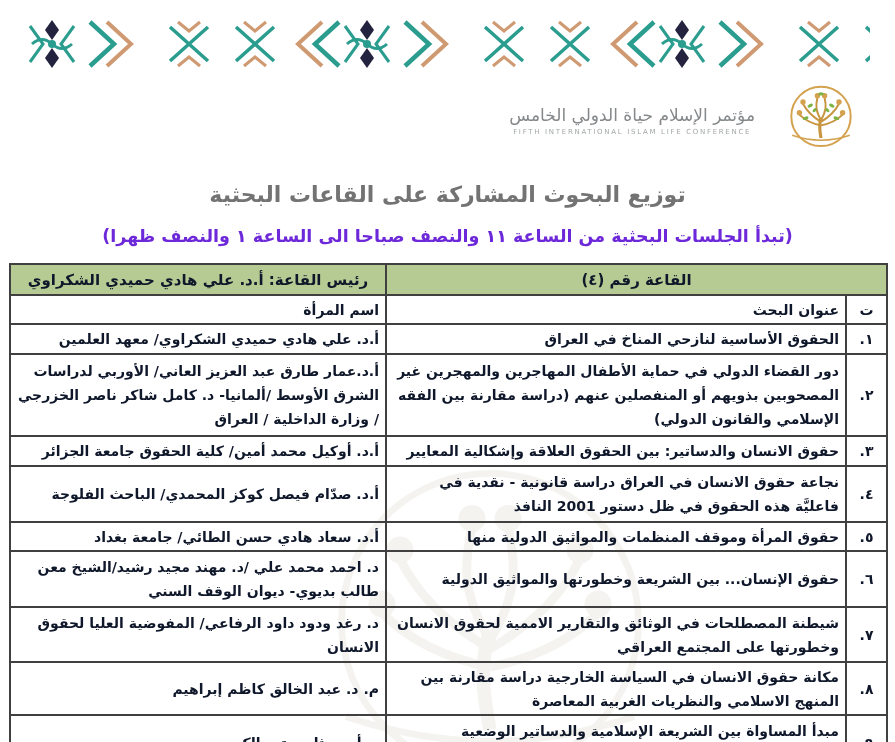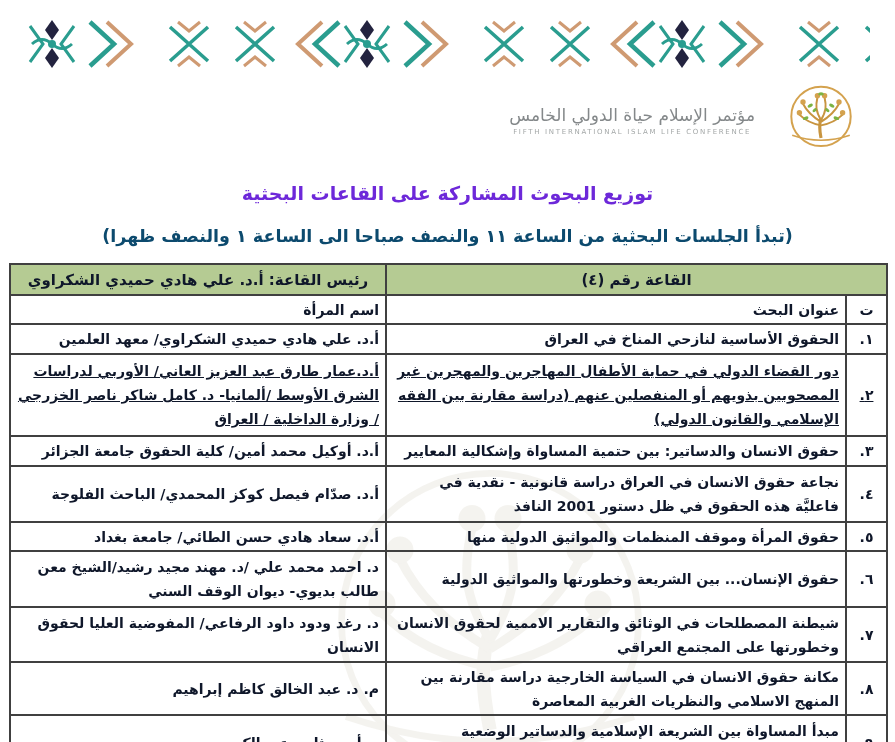--- a/index.html
+++ b/index.html
@@ -14,35 +14,35 @@
 
   
   .logo-block{position:absolute;top:84px;right:22px;display:flex;align-items:center;gap:14px;z-index:2;direction:ltr;}
   .logo-texts{text-align:right;direction:rtl;}
   .logo-ar{font-size:17px;color:#84888a;line-height:22px;}
   .logo-en{font-size:7px;letter-spacing:1.7px;color:#a3a7a7;direction:ltr;text-align:center;margin-top:2px;}
   .logo-emblem{width:104px;height:72px;}
 
   
   .page-title{position:absolute;top:182px;left:0;width:100%;text-align:center;direction:rtl;
-              font-size:19px;font-weight:bold;color:#6d28d9;z-index:2;}
+              font-size:22px;font-weight:bold;color:#737373;z-index:2;}
   .page-subtitle{position:absolute;top:226px;left:0;width:100%;text-align:center;direction:rtl;
-              font-size:17.5px;font-weight:bold;color:#0c4a6e;z-index:2;}
+              font-size:17.5px;font-weight:bold;color:#6d28d9;z-index:2;}
 
   
   .tbl{position:absolute;top:263px;left:9px;width:877px;border-collapse:collapse;direction:rtl;
        z-index:1;table-layout:fixed;}
   .tbl td{border:2px solid #404040;padding:1px 6px;font-weight:bold;font-size:14px;color:#0f172a;
           line-height:24px;vertical-align:middle;background:transparent;}
   .tbl .green{background:#b5cb93;text-align:center;font-size:15px;height:27px;}
   .tbl .colhead{height:25px;}
   .cell-no{text-align:center;padding:1px 2px;}
   .cell-title,.cell-researcher{text-align:right;}
   tbody tr:nth-child(1) td{height:26px;}
-  tbody tr:nth-child(2) td{height:78px;text-decoration:underline;}
+  tbody tr:nth-child(2) td{height:78px;}
   tbody tr:nth-child(3) td{height:26px;}
   tbody tr:nth-child(4) td{height:52px;}
   tbody tr:nth-child(5) td{height:25px;}
   tbody tr:nth-child(6) td{height:52px;}
   tbody tr:nth-child(7) td{height:51px;}
   tbody tr:nth-child(8) td{height:49px;}
   tbody tr:nth-child(9) td{height:52px;}
 </style>
 </head>
 <body>
@@ -150,21 +150,21 @@
     </tr>
 
     <tr>
       <td class="cell-no">٢.</td>
       <td class="cell-title">دور القضاء الدولي في حماية الأطفال المهاجرين والمهجرين غير المصحوبين بذويهم أو المنفصلين عنهم (دراسة مقارنة بين الفقه الإسلامي والقانون الدولي)</td>
       <td class="cell-researcher">أ.د.عمار طارق عبد العزيز العاني/ الأوربي لدراسات الشرق الأوسط /ألمانيا- د. كامل شاكر ناصر الخزرجي / وزارة الداخلية / العراق</td>
     </tr>
 
     <tr>
       <td class="cell-no">٣.</td>
-      <td class="cell-title">حقوق الانسان والدساتير: بين حتمية المساواة وإشكالية المعايير</td>
+      <td class="cell-title">حقوق الانسان والدساتير: بين الحقوق العلاقة وإشكالية المعايير</td>
       <td class="cell-researcher">أ.د. أوكيل محمد أمين/ كلية الحقوق جامعة الجزائر</td>
     </tr>
 
     <tr>
       <td class="cell-no">٤.</td>
       <td class="cell-title">نجاعة حقوق الانسان في العراق دراسة قانونية - نقدية في فاعليَّة هذه الحقوق في ظل دستور 2001 النافذ</td>
       <td class="cell-researcher">أ.د. صدّام فيصل كوكز المحمدي/ الباحث الفلوجة</td>
     </tr>
 
     <tr>

